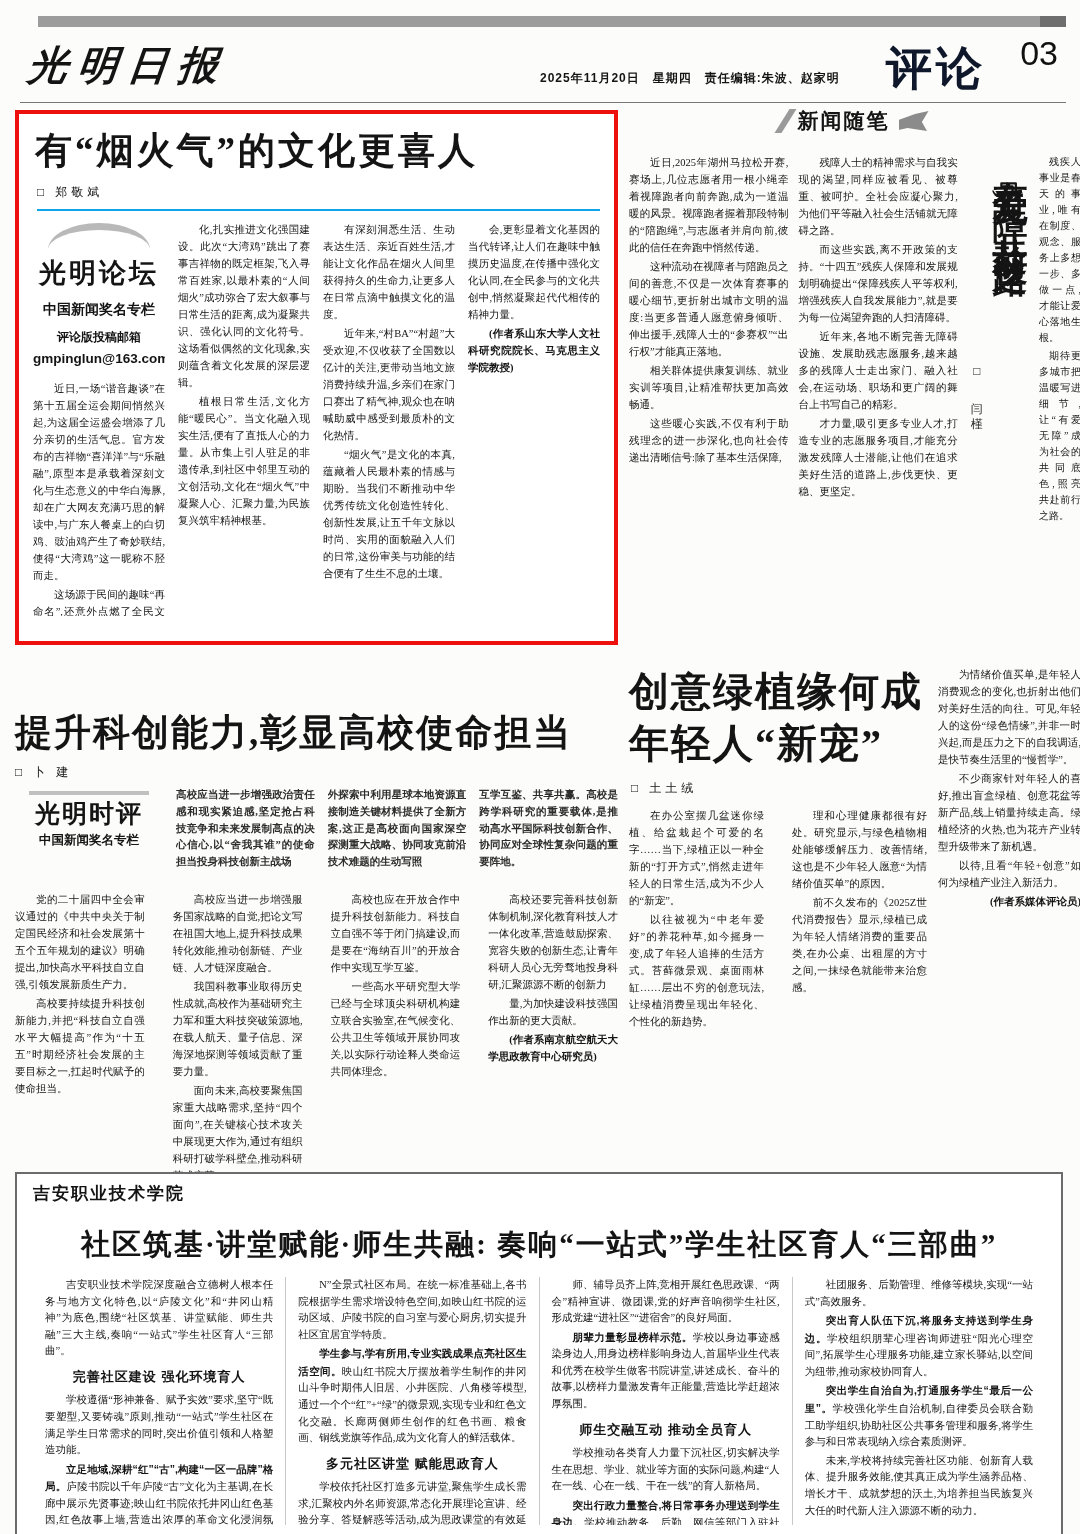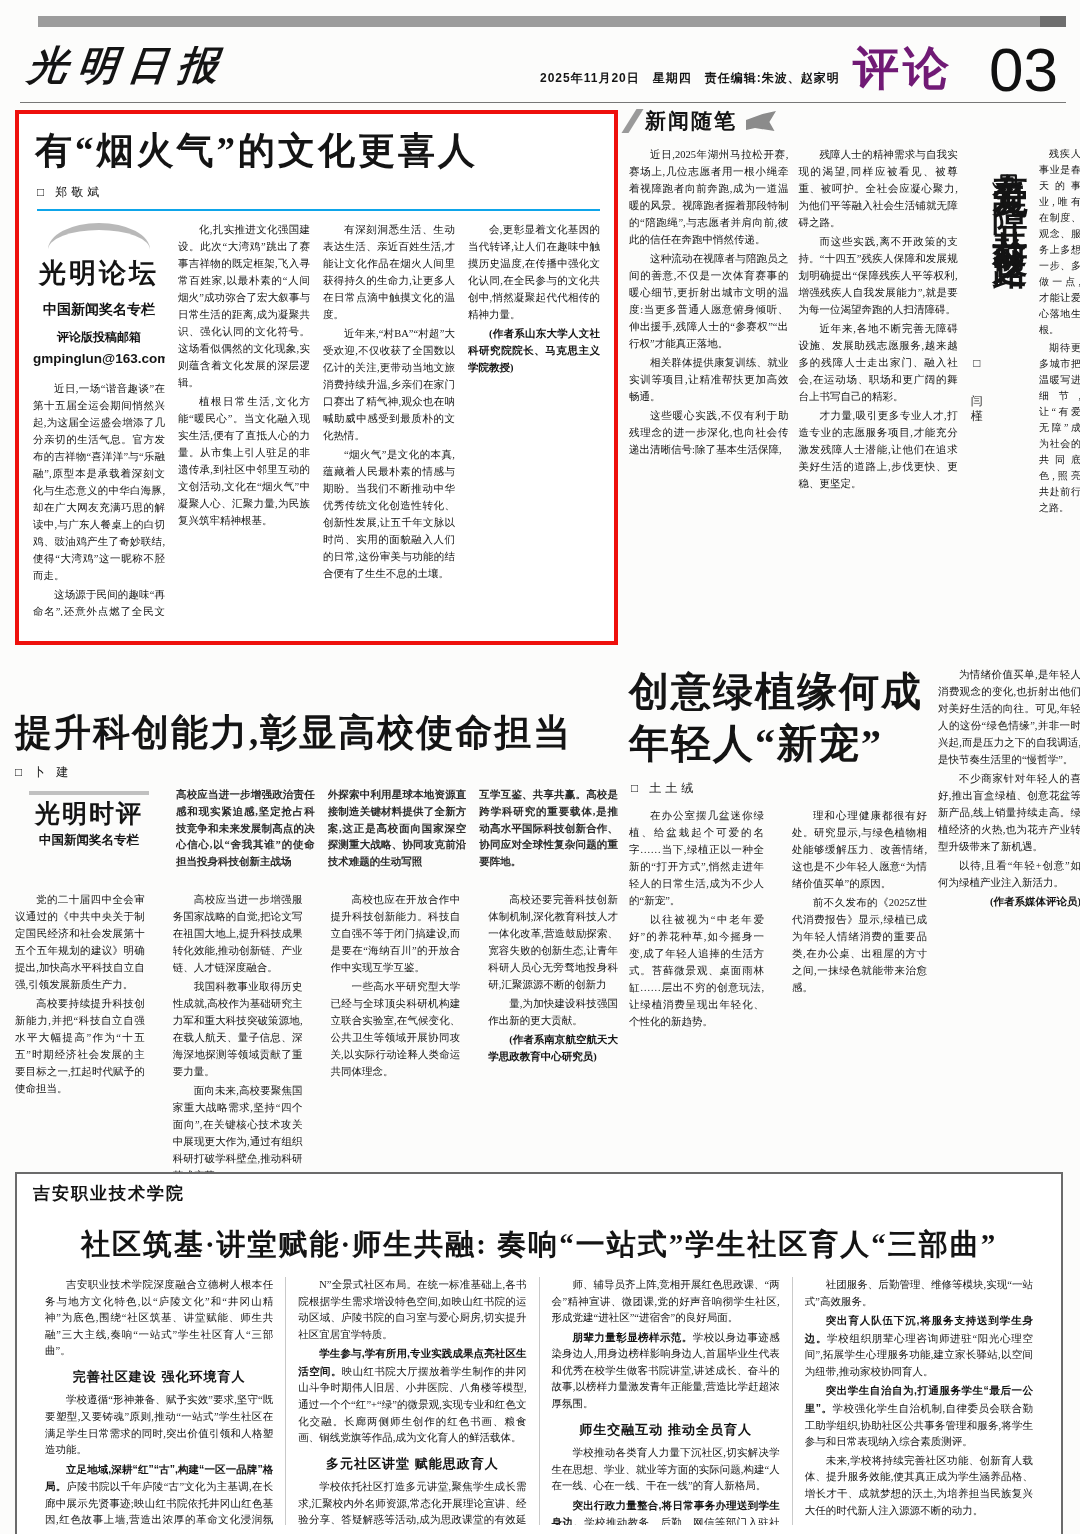--- a/index.html
+++ b/index.html
@@ -7,23 +7,23 @@
     width:1080px;height:1534px;position:relative;background:#fcfcfb;
     font-family:"Liberation Serif","DejaVu Serif",serif;color:#141414;overflow:hidden;
   }
   
   .topbar{position:absolute;left:38px;top:16px;width:1028px;height:11px;background:#9c9c9c;}
   .topbar .cap{position:absolute;right:0;top:0;width:26px;height:11px;background:#6e6e6e;}
   .masthead{position:absolute;left:28px;top:38px;font-size:40px;font-weight:bold;
     font-style:italic;letter-spacing:10px;transform:skewX(-6deg);}
   .dateline{position:absolute;left:540px;top:70px;font-size:12px;font-weight:bold;
     font-family:"Liberation Sans",sans-serif;letter-spacing:1px;}
-  .section-title{position:absolute;right:127px;top:38px;font-size:46px;font-weight:900;
-    font-family:"Liberation Sans",sans-serif;color:#701a75;letter-spacing:4px;}
-  .page-no{position:absolute;right:22px;top:34px;font-size:62px;
+  .section-title{position:absolute;right:94px;top:38px;font-size:46px;font-weight:900;
+    font-family:"Liberation Sans",sans-serif;color:#0f172a;letter-spacing:4px;}
+  .page-no{position:absolute;right:22px;top:34px;font-size:34px;
     font-family:"Liberation Sans",sans-serif;color:#111;}
   .header-rule{position:absolute;left:20px;top:102px;width:1046px;border-top:1px solid #777;}
 
   
   p{margin:0 0 2px 0;text-indent:2em;text-align:justify;}
   .col{flex:1;font-size:10.5px;line-height:1.62;overflow:hidden;}
   .attr{font-weight:bold;text-indent:2em;}
   b{font-family:"Liberation Sans",sans-serif;}
 
   
@@ -36,21 +36,21 @@
   .badge1{text-align:center;margin-bottom:10px;}
   .arc{width:78%;height:20px;margin:2px auto 2px;border-top:7px solid #b9b9b9;
     border-radius:50% 50% 0 0/100% 100% 0 0;}
   .badge1 .t{font-size:27px;font-weight:900;font-family:"Liberation Sans",sans-serif;letter-spacing:3px;}
   .badge1 .s{font-size:14px;font-weight:bold;font-family:"Liberation Sans",sans-serif;margin-top:2px;}
   .badge1 .m1{font-size:12px;font-weight:bold;margin-top:8px;font-family:Liberation Serif, serif;}
   .badge1 .m2{font-size:13.5px;font-weight:bold;font-family:"Liberation Sans",sans-serif;}
 
   
   .a2{position:absolute;left:629px;top:106px;width:452px;height:552px;}
-  .a2 .badge{display:flex;align-items:center;justify-content:flex-start;margin:0 auto 10px;height:30px;}
+  .a2 .badge{display:flex;align-items:center;justify-content:center;margin:0 auto 18px;height:30px;}
   .slash{display:inline-block;width:7px;height:24px;background:#9a9a9a;transform:skewX(-32deg);margin-right:9px;}
   .badge-label{font-size:21px;font-weight:900;font-family:"Liberation Sans",sans-serif;letter-spacing:2px;}
   .flagic{display:inline-block;width:30px;height:20px;margin-left:9px;background:#8b8b8b;
     clip-path:polygon(0 45%,55% 15%,100% 0,78% 55%,95% 100%,30% 85%,0 95%);}
   .a2 .flow{display:flex;gap:10px;height:505px;}
   .vwrap{display:flex;gap:4px;}
   .vbyline{writing-mode:vertical-rl;font-size:12px;letter-spacing:6px;padding-top:210px;color:#222;}
   .vhead{writing-mode:vertical-rl;font-size:35px;font-weight:900;letter-spacing:6px;line-height:1.15;}
   .ncol{width:42px;font-size:10px;line-height:1.6;overflow:hidden;text-align:justify;}
   .ncol p{text-indent:1em;}

